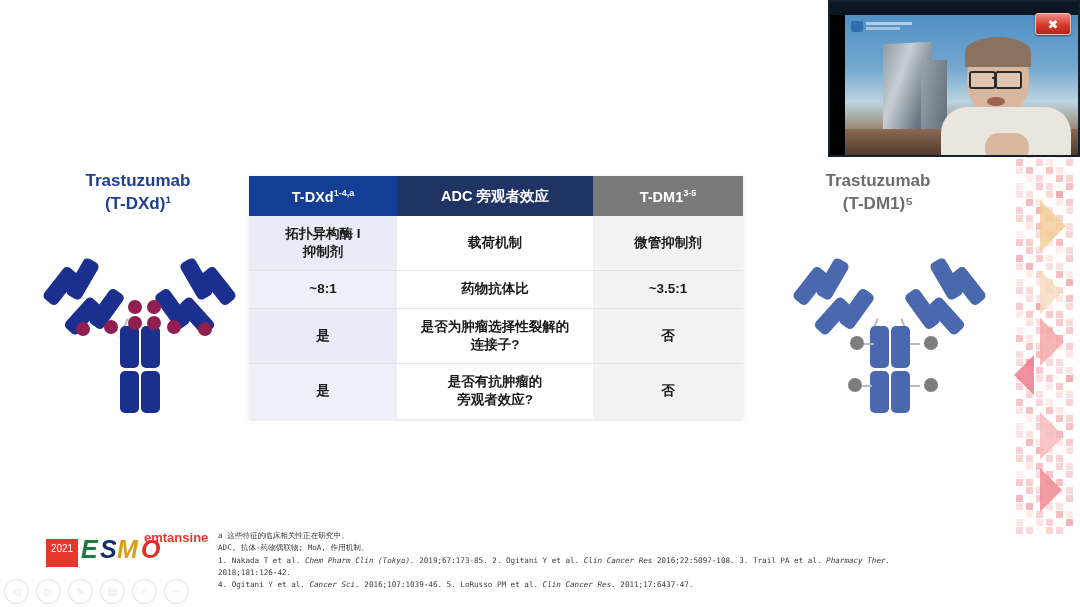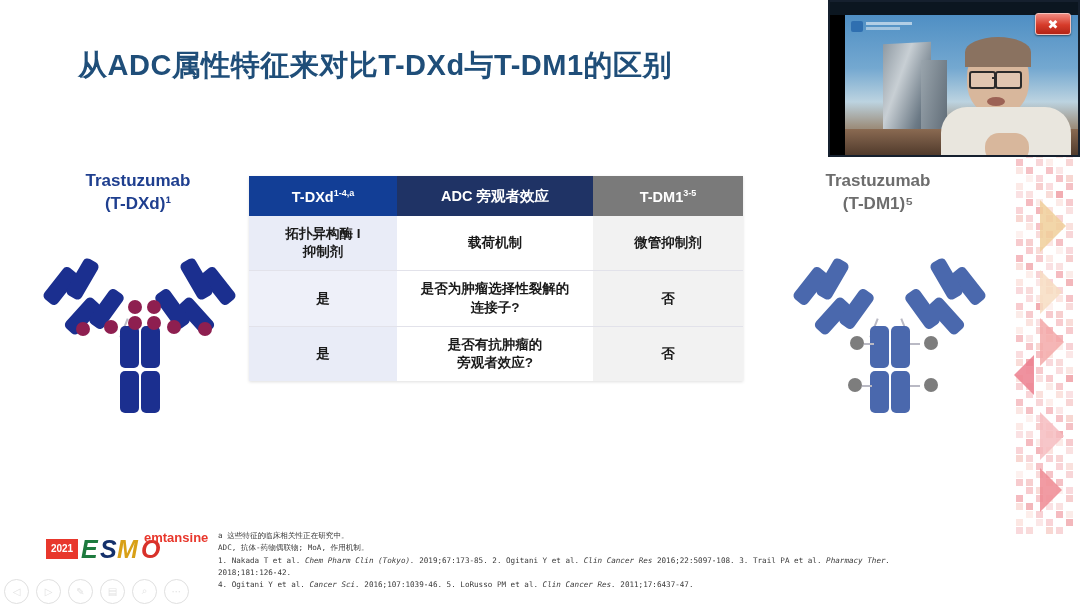--- a/index.html
+++ b/index.html
@@ -46,22 +46,22 @@
   .tbl tr:last-child td{border-bottom:none;}
 
   
   .foot{position:absolute;left:218px;top:530px;width:760px;
         font-family:"DejaVu Sans Mono","Liberation Mono",monospace;
         font-size:7.6px;color:#3a3a3a;line-height:1.62;}
   .foot i{font-style:italic;}
 
   
   .logo{position:absolute;left:46px;top:531px;width:160px;height:36px;}
-  .logo .yr{position:absolute;left:0;top:8px;width:32px;height:20px;background:#e8372c;
-            color:#fff;font-size:10px;font-weight:bold;text-align:center;line-height:20px;}
+  .logo .yr{position:absolute;left:0;top:8px;width:32px;height:28px;background:#e8372c;
+            color:#fff;font-size:10px;font-weight:normal;text-align:center;line-height:20px;}
   .logo .lt{position:absolute;top:3px;font-size:25px;font-weight:bold;font-style:italic;line-height:30px;}
   .logo .congress{position:absolute;left:98px;top:-1px;color:#e8372c;font-size:13px;font-weight:bold;}
 
   
   .toolbar{position:absolute;left:4px;top:578px;width:196px;height:26px;
            display:flex;align-items:center;gap:7px;}
   .tbtn{width:23px;height:23px;border-radius:50%;border:1.4px solid #e0e0e0;
         display:flex;align-items:center;justify-content:center;color:#e2e2e2;font-size:10px;
         background:#fff;}
 
@@ -298,21 +298,20 @@
       <div class="sq" style="left: 32px; top: 377px; background: rgb(247, 210, 205); opacity: 0.89;"></div>
       <div class="sq" style="left: 42px; top: 377px; background: rgb(240, 163, 168); opacity: 0.45;"></div>
       <div class="tri" style="top: 50px; left: 26px; border-top: 26px solid transparent; border-bottom: 26px solid transparent; border-left: 26px solid rgb(240, 207, 154); opacity: 0.85;"></div>
       <div class="tri" style="top: 120px; left: 26px; border-top: 22px solid transparent; border-bottom: 22px solid transparent; border-left: 22px solid rgb(247, 221, 194); opacity: 0.85;"></div>
       <div class="tri" style="top: 168px; left: 26px; border-top: 24px solid transparent; border-bottom: 24px solid transparent; border-left: 24px solid rgb(243, 169, 169); opacity: 0.85;"></div>
       <div class="tri" style="top: 205px; left: 0px; border-top: 20px solid transparent; border-bottom: 20px solid transparent; border-right: 20px solid rgb(236, 127, 142); opacity: 0.85;"></div>
       <div class="tri" style="top: 262px; left: 26px; border-top: 24px solid transparent; border-bottom: 24px solid transparent; border-left: 24px solid rgb(246, 188, 192); opacity: 0.85;"></div>
       <div class="tri" style="top: 318px; left: 26px; border-top: 22px solid transparent; border-bottom: 22px solid transparent; border-left: 22px solid rgb(239, 138, 147); opacity: 0.85;"></div>
     </div>
 
-  <div class="title">从ADC属性特征来对比T-DXd与T-DM1的区别</div>
 
   <div class="drug-label drug-left">
     <div>Trastuzumab</div>
     <div>(T-DXd)¹</div>
   </div>
 
   <div class="ab" id="ab-left" style="left:40px;top:248px;width:200px;height:160px;">
       <div class="seg" style="left: 12px; top: 18px; width: 17px; height: 40px; background: rgb(27, 47, 143); transform: rotate(38deg);"></div>
       <div class="seg" style="left: 34px; top: 10px; width: 17px; height: 42px; background: rgb(27, 47, 143); transform: rotate(30deg);"></div>
       <div class="seg" style="left: 34px; top: 48px; width: 17px; height: 40px; background: rgb(27, 47, 143); transform: rotate(42deg);"></div>
@@ -386,20 +385,25 @@
         </th>
       </tr>
     </thead>
     <tbody id="tbl-body">
         <tr>
           <td class="c-left">拓扑异构酶 I<br>抑制剂</td>
           <td class="c-mid">载荷机制</td>
           <td class="c-right">微管抑制剂</td>
         </tr>
         <tr>
+          <td class="c-left">~8:1</td>
+          <td class="c-mid">药物抗体比</td>
+          <td class="c-right">~3.5:1</td>
+        </tr>
+        <tr>
           <td class="c-left">是</td>
           <td class="c-mid">是否为肿瘤选择性裂解的<br>连接子?</td>
           <td class="c-right">否</td>
         </tr>
         <tr>
           <td class="c-left">是</td>
           <td class="c-mid">是否有抗肿瘤的<br>旁观者效应?</td>
           <td class="c-right">否</td>
         </tr>
       </tbody>

